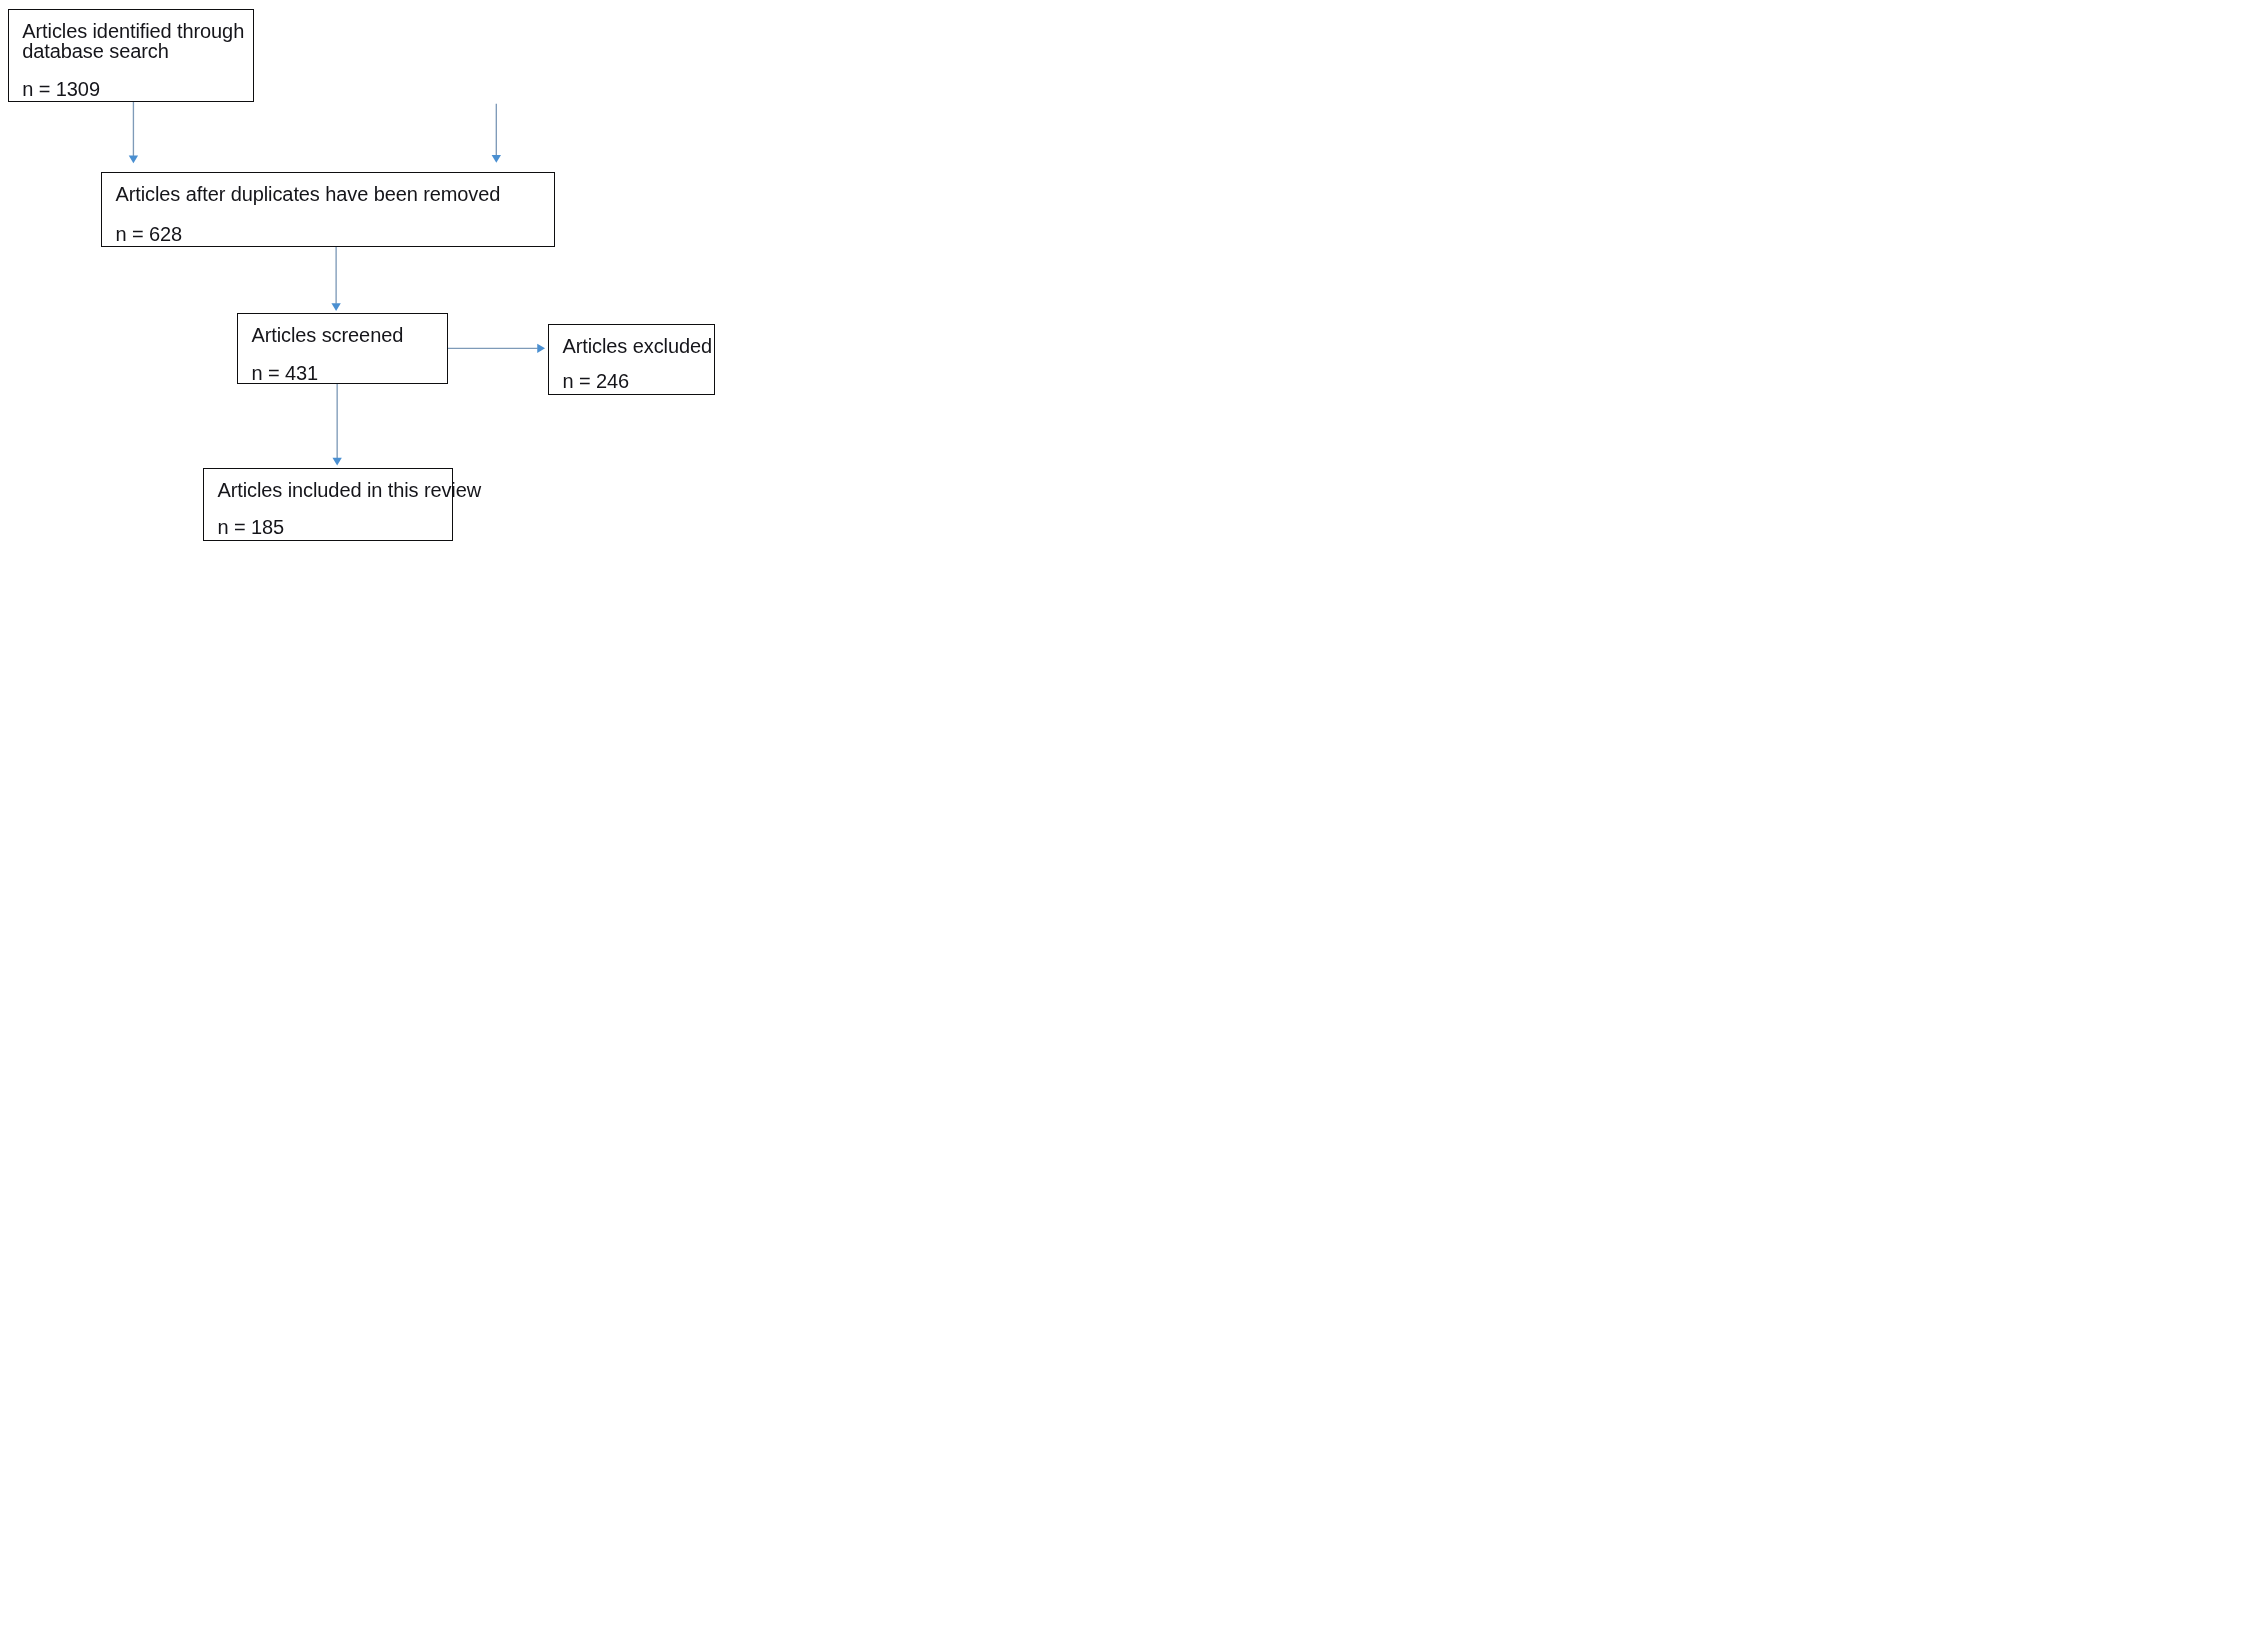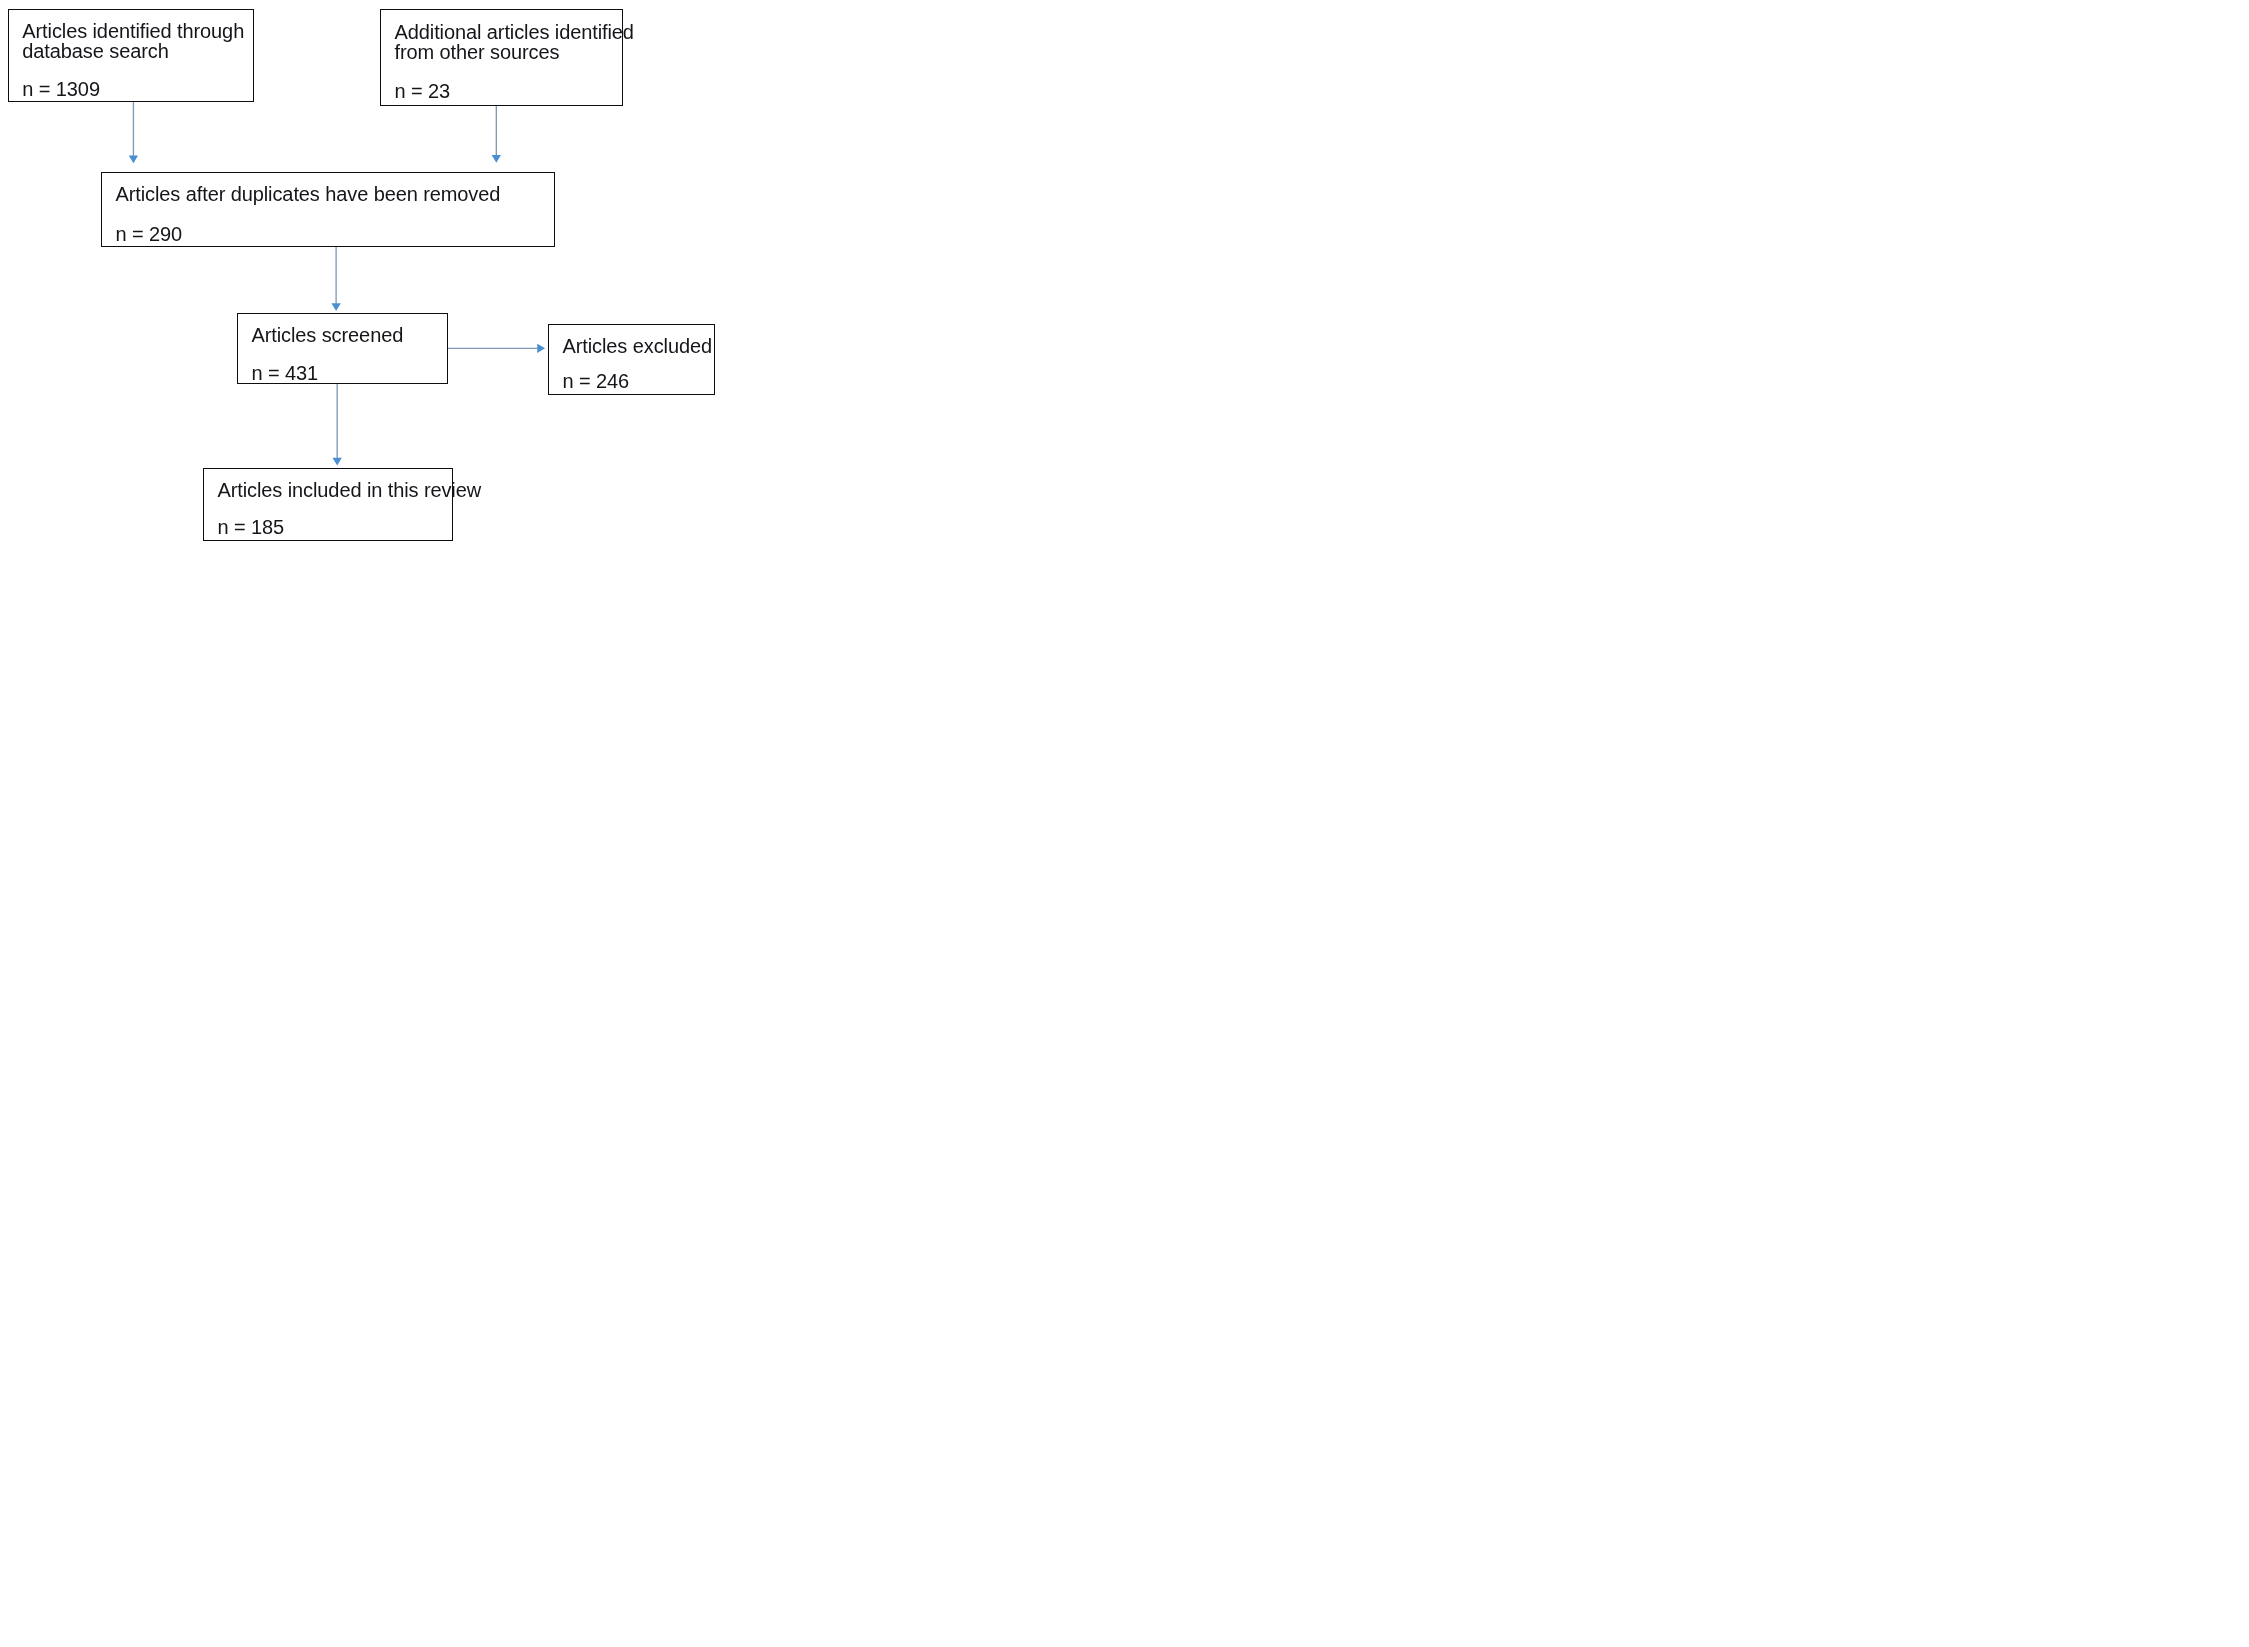--- a/index.html
+++ b/index.html
@@ -76,33 +76,26 @@
   </svg>
 
   <div class="box box-identified">
     <div class="box-label">
       <span class="line">Articles identified through</span>
       <span class="line">database search</span>
     </div>
     <div class="box-n">n = 1309</div>
   </div>
 
-  <div class="box box-additional">
-    <div class="box-label">
-      <span class="line">Additional articles identified</span>
-      <span class="line">from other sources</span>
-    </div>
-    <div class="box-n">n = 23</div>
-  </div>
 
   <div class="box box-deduplicated">
     <div class="box-label">
       <span class="line">Articles after duplicates have been removed</span>
     </div>
-    <div class="box-n">n = 290</div>
+    <div class="box-n">n = 628</div>
   </div>
 
   <div class="box box-screened">
     <div class="box-label">
       <span class="line">Articles screened</span>
     </div>
     <div class="box-n">n = 431</div>
   </div>
 
   <div class="box box-excluded">

